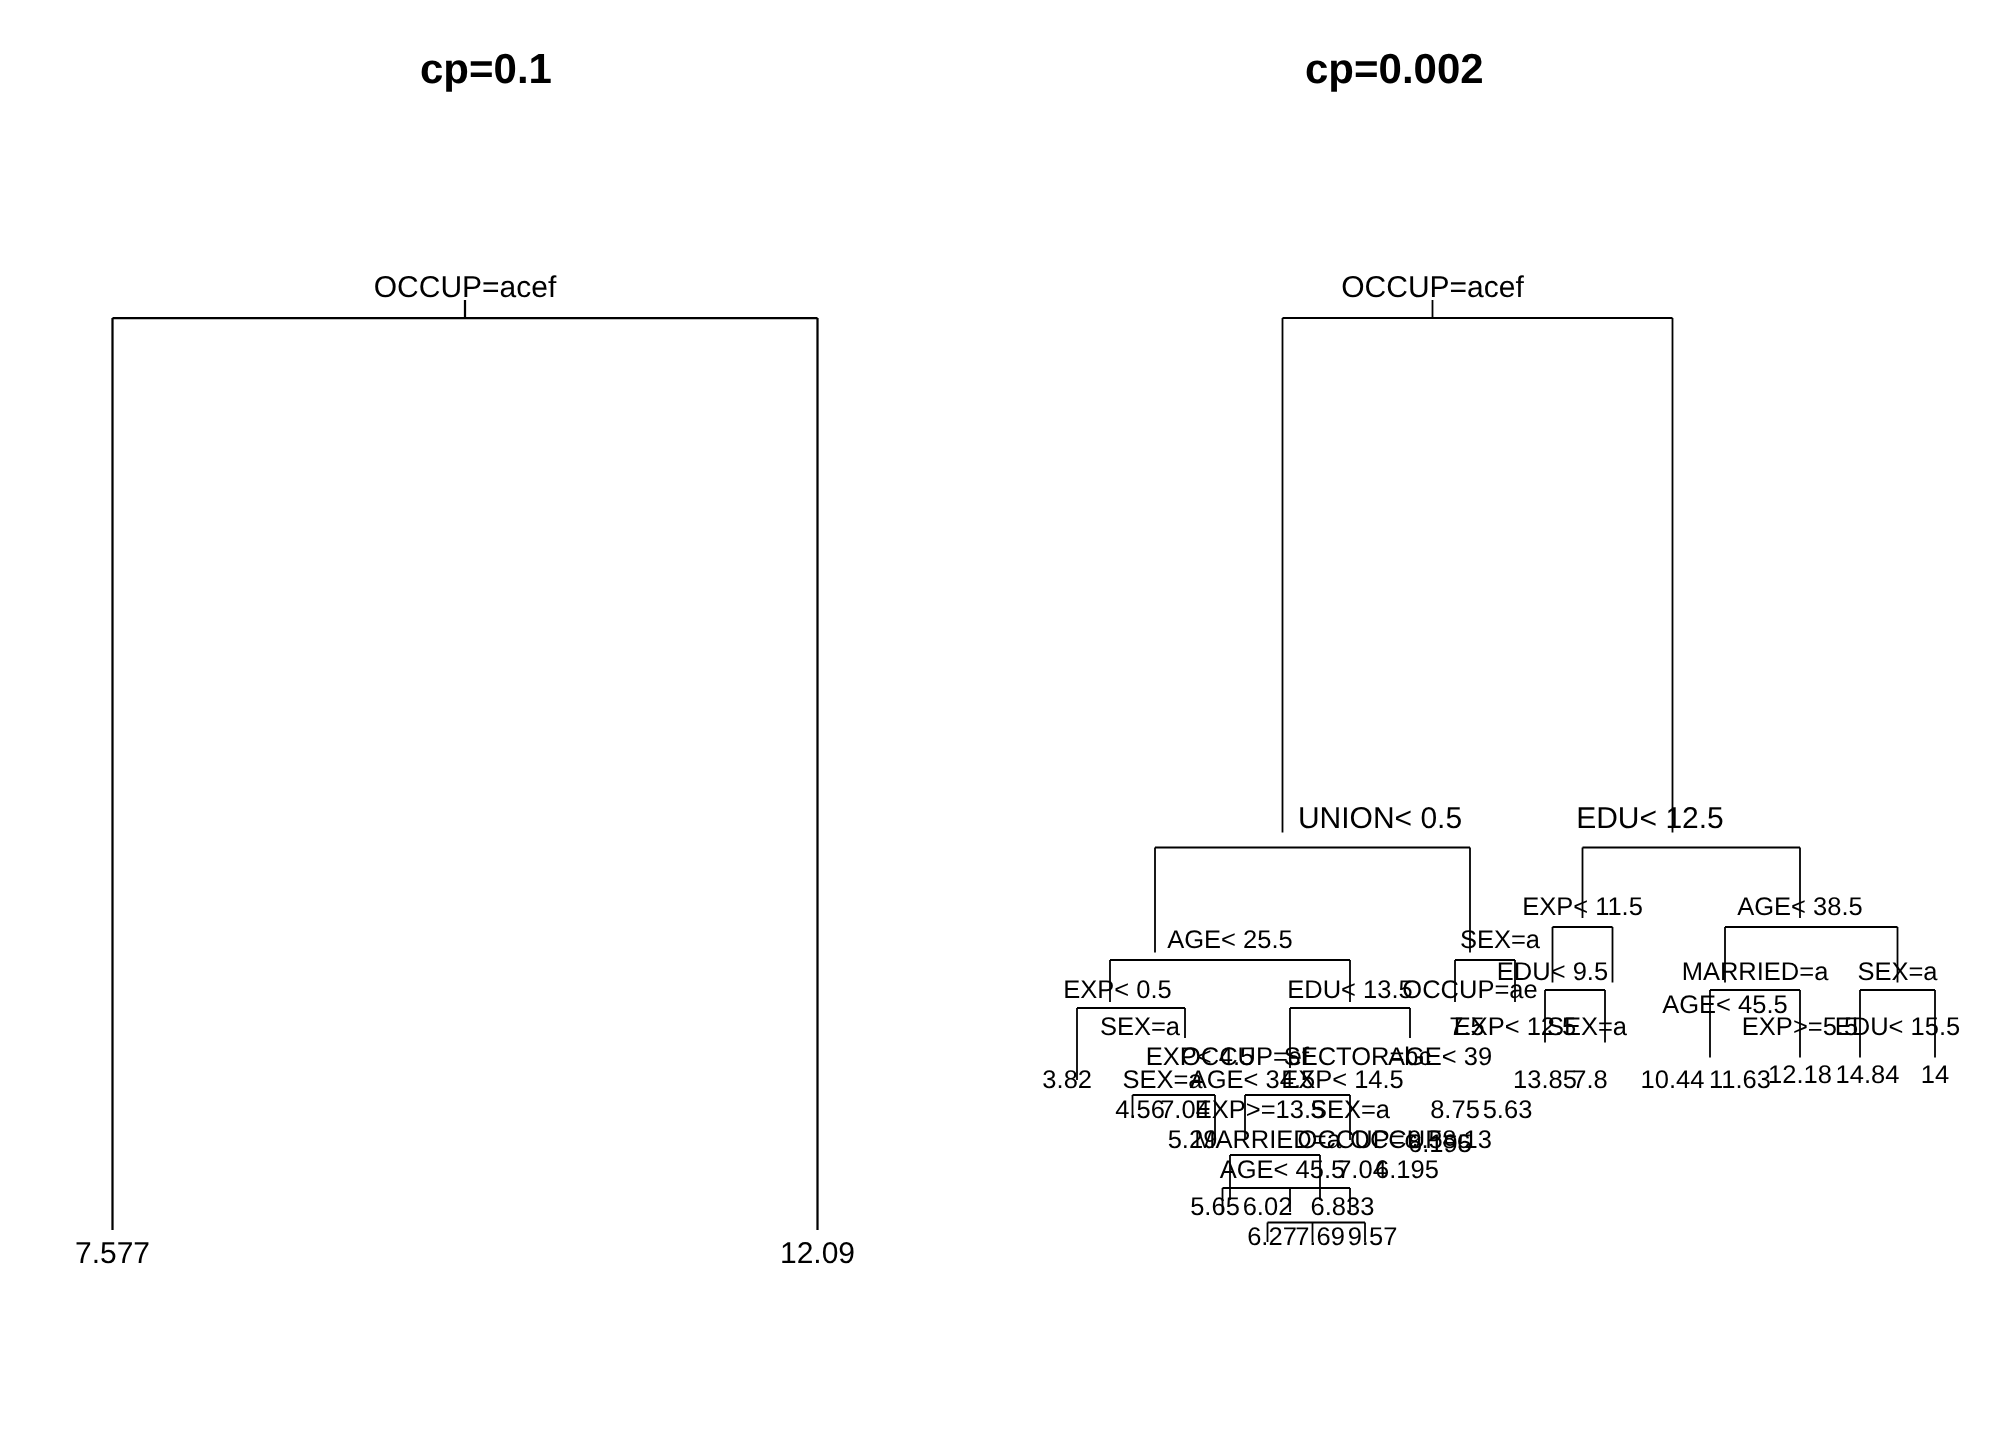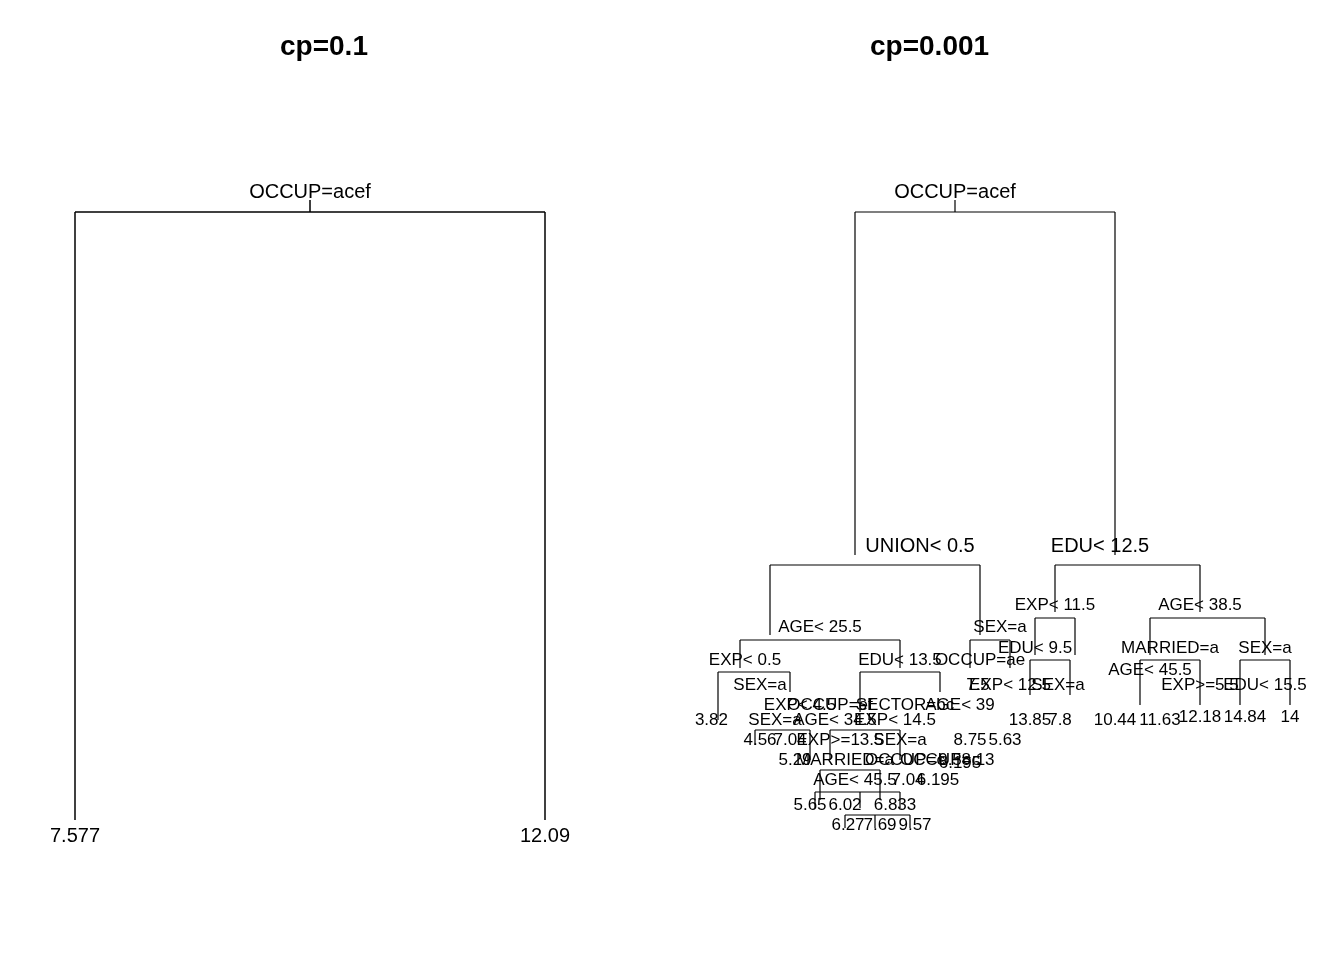--- a/index.html
+++ b/index.html
@@ -24,21 +24,21 @@
   }
   .split-label { font-size: 20px; }
   .leaf-label  { font-size: 20px; }
   .split-label-s { font-size: 17px; }
   .leaf-label-s  { font-size: 17px; }
 </style>
 </head>
 <body>
 
 <div class="title" style="left:280px; top:30px;">cp=0.1</div>
-<div class="title" style="left:870px; top:30px;">cp=0.001</div>
+<div class="title" style="left:870px; top:30px;">cp=0.002</div>
 
 <svg width="1344" height="960" style="position:absolute;left:0;top:0;">
 
   <line x1="310" y1="200" x2="310" y2="212" stroke="#000" stroke-width="1.5"></line>
   <line x1="75" y1="212" x2="545" y2="212" stroke="#000" stroke-width="1.5"></line>
   <line x1="75" y1="212" x2="75" y2="820" stroke="#000" stroke-width="1.5"></line>
   <line x1="545" y1="212" x2="545" y2="820" stroke="#000" stroke-width="1.5"></line>
 
   <text x="310" y="198" text-anchor="middle" class="split-label">OCCUP=acef</text>
   <text x="75" y="842" text-anchor="middle" class="leaf-label">7.577</text>

